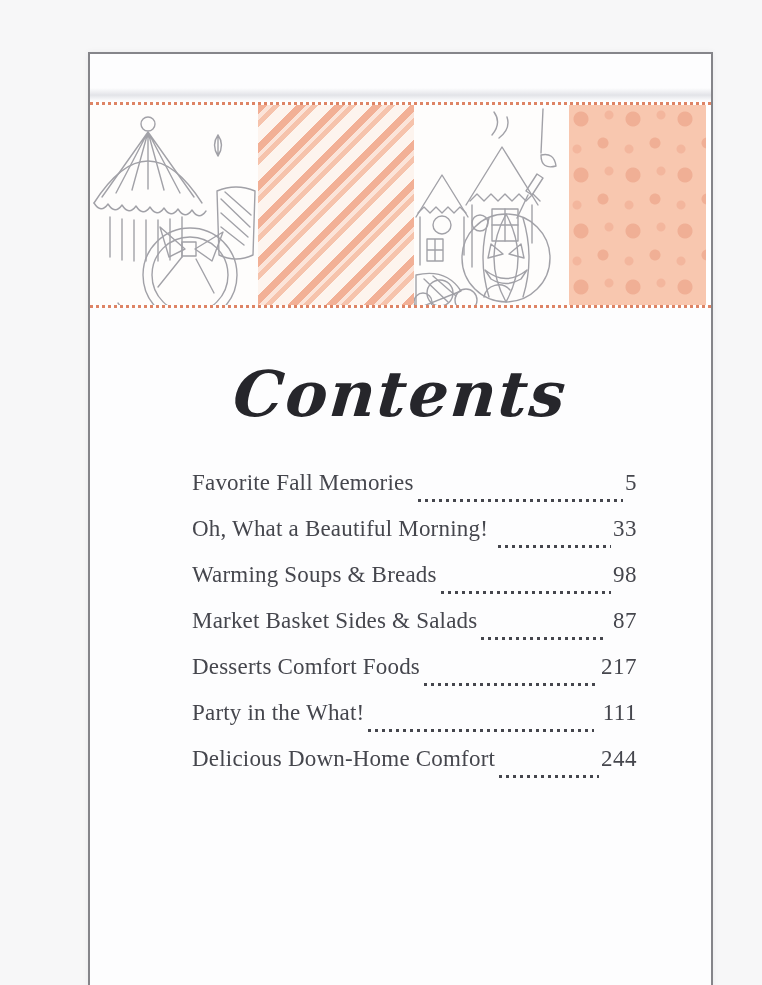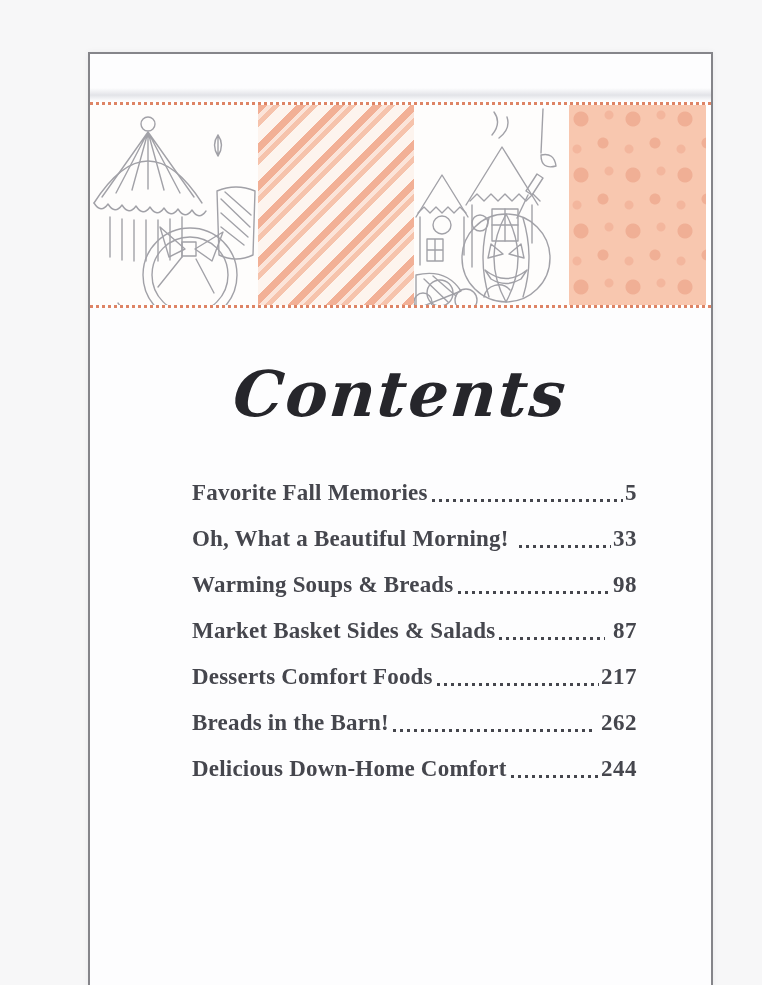--- a/index.html
+++ b/index.html
@@ -71,22 +71,22 @@
     font-style:italic;font-weight:700;
     font-size:63px;line-height:84px;
     letter-spacing:2px;
     color:var(--title-ink);
     transform:skewX(-5deg);
   }
   .toc{
     position:absolute;top:416px;left:102px;right:74px;
   }
   .toc-row{
-    height:46px;display:flex;align-items:center;
-    font-weight:700;font-size:23px;color:var(--ink);
+    height:46px;display:flex;
+    font-weight:400;font-size:23px;color:var(--ink);
   }
   .toc-label{white-space:pre;flex:none;letter-spacing:.2px}
   .dot-leader{
     flex:1 1 auto;height:5px;align-self:center;
     margin:0 2px;transform:translateY(7px);
     background-image:radial-gradient(circle, var(--ink) 1.7px, rgba(0,0,0,0) 1.9px);
     background-size:7px 5px;background-repeat:repeat-x;background-position:left center;
   }
   .toc-page{white-space:pre;flex:none;letter-spacing:.5px}
 </style>
@@ -178,23 +178,23 @@
         <span class="toc-label">Market Basket Sides &amp; Salads</span>
         <span class="dot-leader"></span>
         <span class="toc-page"> 87</span>
       </div>
         <div class="toc-row">
         <span class="toc-label">Desserts Comfort Foods</span>
         <span class="dot-leader"></span>
         <span class="toc-page">217</span>
       </div>
         <div class="toc-row">
-        <span class="toc-label">Breads in the Barn!</span>
-        <span class="dot-leader"></span>
-        <span class="toc-page"> 262</span>
+        <span class="toc-label">Party in the What!</span>
+        <span class="dot-leader"></span>
+        <span class="toc-page"> 111</span>
       </div>
         <div class="toc-row">
         <span class="toc-label">Delicious Down-Home Comfort</span>
         <span class="dot-leader"></span>
         <span class="toc-page">244</span>
       </div>
       </div>
 
   </div>
 </div>

